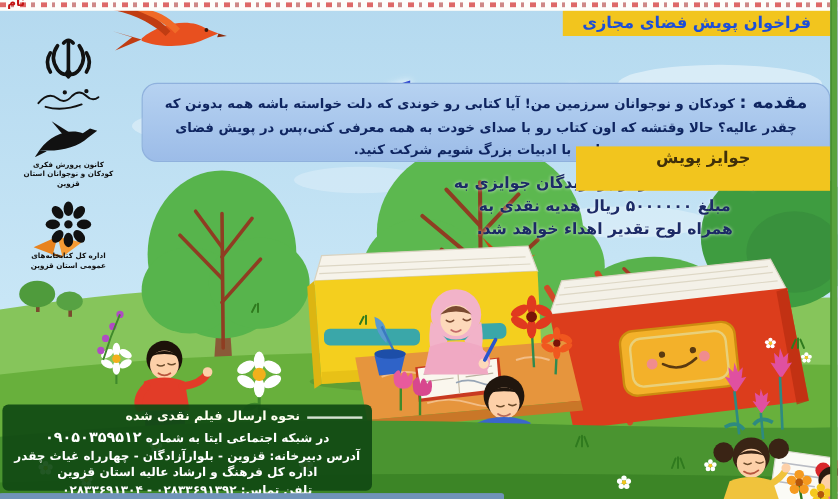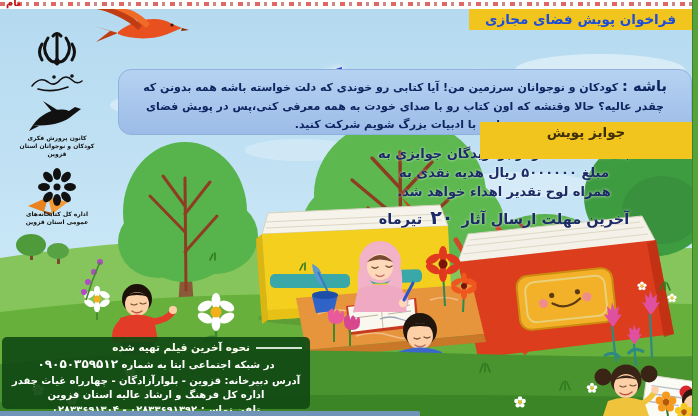--- a/index.html
+++ b/index.html
@@ -522,40 +522,35 @@
         <ellipse cx="22" cy="35" rx="4" ry="6"></ellipse>
         <ellipse cx="13" cy="32" rx="4" ry="6" transform="rotate(40 13 32)"></ellipse>
         <ellipse cx="9" cy="22" rx="6" ry="4"></ellipse>
         <ellipse cx="13" cy="12" rx="4" ry="6" transform="rotate(-40 13 12)"></ellipse>
       </g>
     </svg>
     <div class="cap">اداره کل کتابخانه‌های عمومی استان قزوین</div>
   </div>
 
   <div class="abs" id="introbox">
-    <span class="lbl">باشه :</span>
+    <span class="lbl">مقدمه :</span>
     <span>کودکان و نوجوانان سرزمین من! آیا کتابی رو خوندی که دلت خواسته باشه همه بدونن که چقدر عالیه؟ حالا وقتشه که اون کتاب رو با صدای خودت به همه معرفی کنی،پس در پویش فضای مجازی با ادبیات بزرگ شویم شرکت کنید.</span>
   </div>
 
   <div class="abs" id="prizebanner">جوایز پویش</div>
   <div class="abs" id="prizetext">
     <div>به تعداد 20 نفر از برگزیدگان جوایزی به</div>
     <div>مبلغ ۵۰۰۰۰۰۰ ریال هدیه نقدی به</div>
     <div>همراه لوح تقدیر اهداء خواهد شد.</div>
-    <div class="deadline">
-      <span>آخرین مهلت ارسال آثار</span>
-      <span class="num">۲۰</span>
-      <span>تیرماه</span>
-    </div>
   </div>
 
   <div class="abs" id="subbox">
     <div class="head">
       <span class="rule"></span>
-      <span>نحوه آخرین فیلم تهیه شده</span>
+      <span>نحوه ارسال فیلم نقدی شده</span>
     </div>
     <div>
       <span>در شبکه اجتماعی ایتا به شماره</span>
       <span class="num">۰۹۰۵۰۳۵۹۵۱۲</span>
     </div>
     <div>آدرس دبیرخانه: قزوین - بلوارآزادگان - چهارراه غیاث چقدر</div>
     <div>اداره کل فرهنگ و ارشاد عالیه استان قزوین</div>
     <div>تلفن تماس: ۰۲۸۳۳۶۹۱۳۹۲ - ۰۲۸۳۳۶۹۱۳۰۴</div>
   </div>
 

